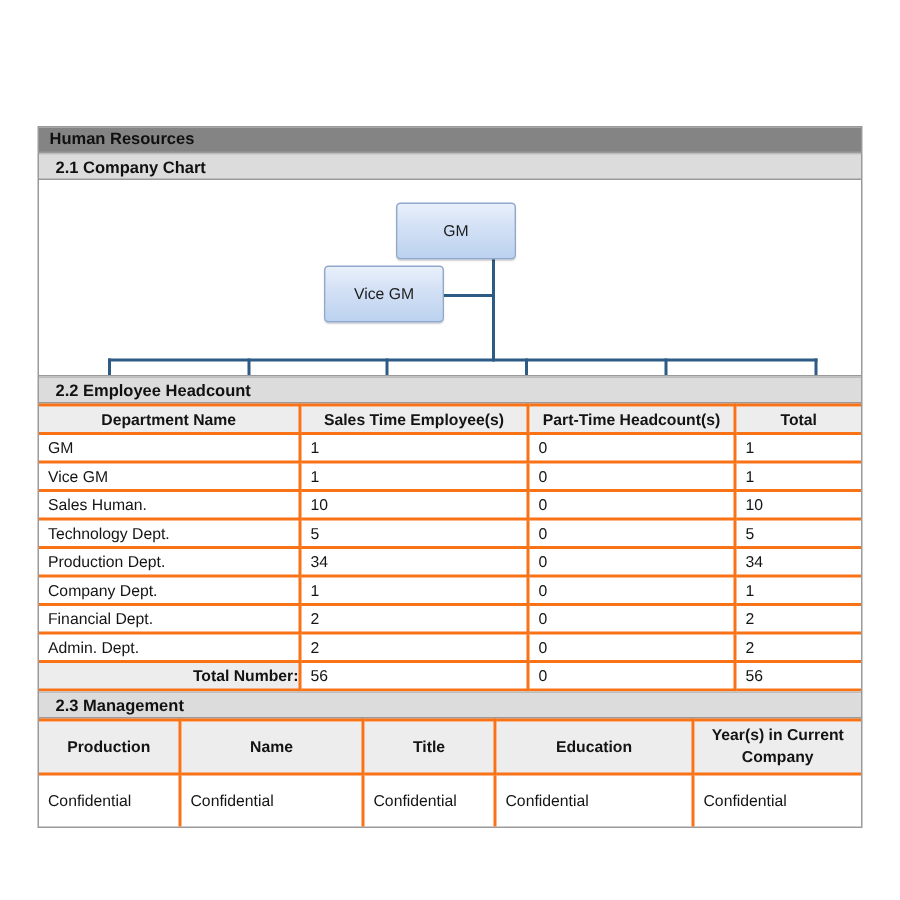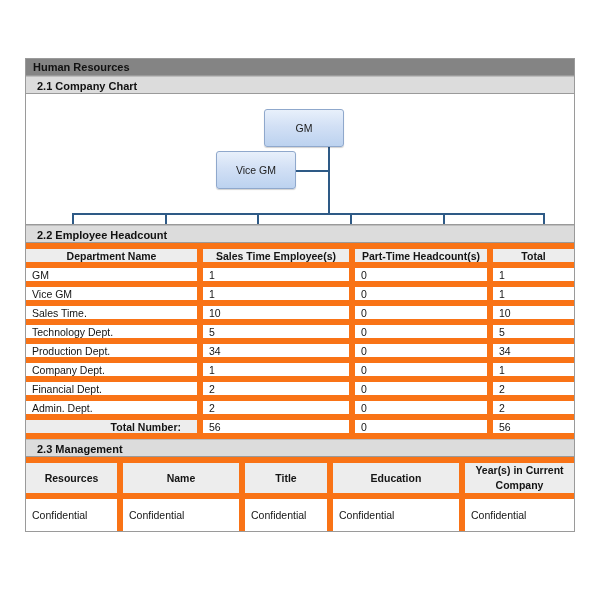--- a/index.html
+++ b/index.html
@@ -11,21 +11,21 @@
   body {
     width: 600px;
     height: 600px;
     font-family: "Liberation Sans", sans-serif;
     -webkit-font-smoothing: antialiased;
   }
 
   #page {
     position: absolute;
     left: 25px;
-    top: 58px;
+    top: 84px;
     width: 550px;
     border: 1px solid #9a9a9a;
     box-sizing: border-box;
     background: #ffffff;
   }
 
   
   .bar-main {
     background: #848484;
     color: #111111;
@@ -80,41 +80,41 @@
     z-index: 1;
   }
 
   
   table {
     border-collapse: collapse;
     width: 100%;
     table-layout: fixed;
   }
   table td, table th {
-    border: 6px solid #f97316;
+    border: 2px solid #f97316;
     font-size: 10.5px;
     color: #141414;
     padding: 0 0 0 6px;
     height: 19px;
     box-sizing: border-box;
     text-align: left;
     font-weight: normal;
     overflow: hidden;
     white-space: nowrap;
   }
   table th {
     font-weight: bold;
     text-align: center;
     background: #ededed;
     padding: 0;
   }
   td.total-label {
     text-align: right;
     font-weight: bold;
-    padding: 0 16px 0 0;
+    padding: 0 0 0 0;
     background: #ededed;
   }
 
   
   #mgmt-table th {
     height: 36px;
     white-space: normal;
     line-height: 15px;
     vertical-align: middle;
   }
@@ -188,21 +188,21 @@
         <td>0</td>
         <td>1</td>
       </tr>
       <tr>
         <td>Vice GM</td>
         <td>1</td>
         <td>0</td>
         <td>1</td>
       </tr>
       <tr>
-        <td>Sales Time.</td>
+        <td>Sales Human.</td>
         <td>10</td>
         <td>0</td>
         <td>10</td>
       </tr>
       <tr>
         <td>Technology Dept.</td>
         <td>5</td>
         <td>0</td>
         <td>5</td>
       </tr>
@@ -244,21 +244,21 @@
   <table id="mgmt-table">
     <colgroup>
       <col style="width:94px">
         <col style="width:122px">
         <col style="width:88px">
         <col style="width:132px">
         <col style="width:112px">
     </colgroup>
     <thead>
       <tr>
-        <th>Resources</th>
+        <th>Production</th>
         <th>Name</th>
         <th>Title</th>
         <th>Education</th>
         <th>Year(s) in Current Company</th>
       </tr>
     </thead>
     <tbody>
       <tr>
         <td>Confidential</td>
         <td>Confidential</td>

